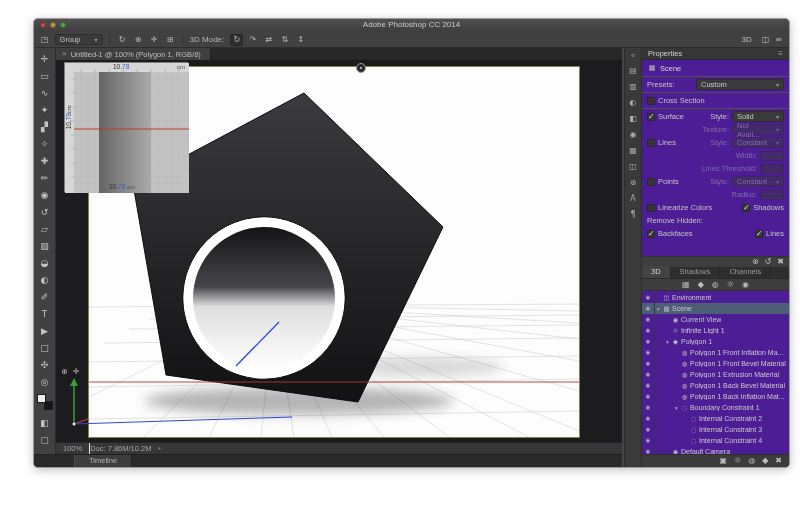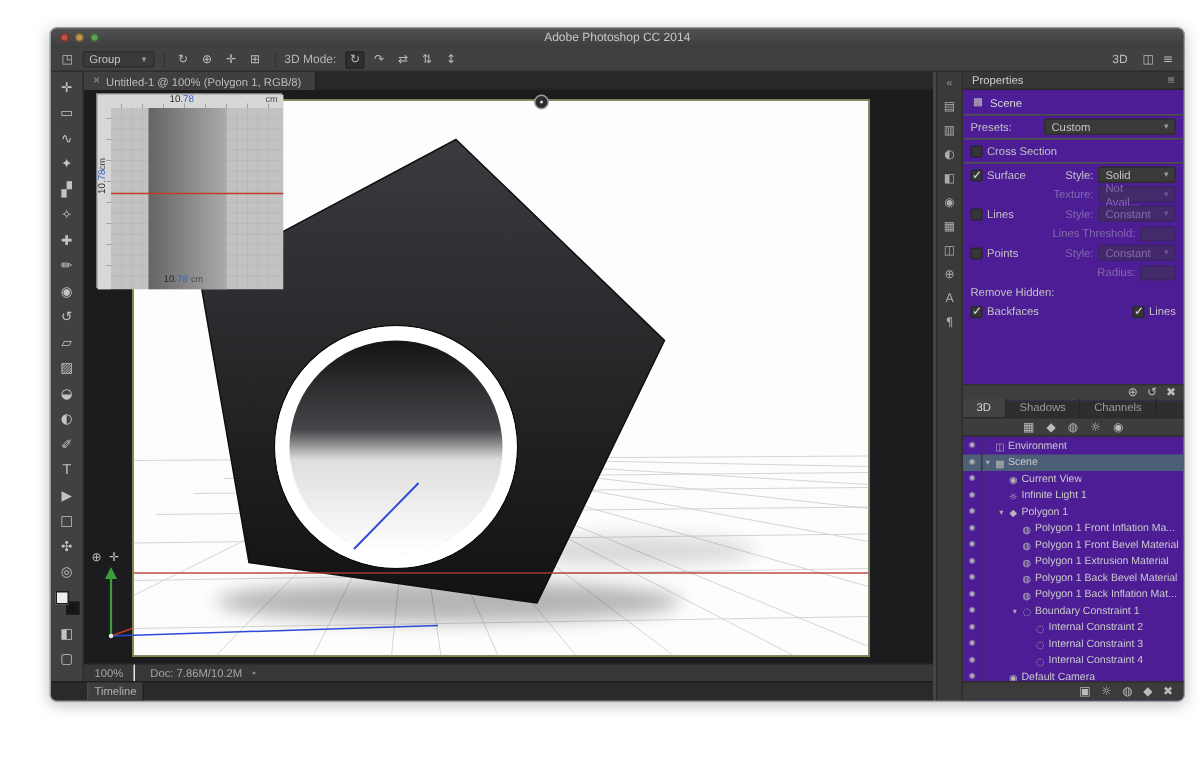--- a/index.html
+++ b/index.html
@@ -67,26 +67,26 @@
     border-radius:50%;background:#2b2b2b}
   .camwidget::after{content:"";position:absolute;left:3px;top:3px;width:2px;height:2px;border-radius:50%;background:#dcdcdc}
   .axiswidget{position:absolute;left:2px;bottom:2px;width:242px;height:72px}
   .axisicons{position:absolute;left:3px;top:0;display:flex;gap:5px;font-size:8px;color:#9d9d9d}
   .axiswidget svg{position:absolute;left:0;top:8px}
 
   
   .statusbar{height:12px;background:#373737;border-top:1px solid #252525;display:flex;align-items:center;
     font-size:7.5px;color:#a6a6a6}
   .zoombox{padding:0 7px;border-right:1px solid #e5e5e5;height:12px;line-height:11px}
-  .docinfo{margin-left:10px}
+  .docinfo{}
   .statcaret{margin-left:6px;font-size:7px;color:#8b8b8b}
   .timelinebar{position:absolute;left:0;right:167px;bottom:0;height:13px;background:#2a2a2a;
     border-top:1px solid #1f1f1f;display:flex;align-items:stretch}
-  .timelinetab{margin-left:24px;background:#3d3d3d;border-left:1px solid #4a4a4a;border-right:1px solid #222;
-    padding:0 4px;font-size:7.5px;color:#b3b3b3;line-height:12px}
+  .timelinetab{margin-left:40px;background:#3d3d3d;border-left:1px solid #4a4a4a;border-right:1px solid #222;
+    padding:0 14px;font-size:7.5px;color:#b3b3b3;line-height:12px}
 
   
   .dockstrip{position:absolute;left:590px;top:29px;width:18px;bottom:0;background:#3a3a3a;
     border-left:1px solid #2c2c2c;border-right:1px solid #2c2c2c;display:flex;flex-direction:column;
     align-items:center;padding-top:2px}
   .dockcollapse{font-size:7px;color:#9a9a9a;height:12px;line-height:12px}
   .dockicon{height:16px;display:flex;align-items:center;justify-content:center;font-size:8px;color:#ababab;
     font-family:"DejaVu Sans",sans-serif}
 
   
@@ -526,37 +526,49 @@
           <span class="plabel">Lines</span>
           <span class="spacer"></span>
           <span class="plabel dim">Style:</span>
           <div class="sel w52 dim">
             <span>Constant</span>
             <span class="caret">▾</span>
           </div>
         </div>
         <div class="prow dim">
           <span class="spacer"></span>
+          <span class="plabel">Width:</span>
+          <span class="inp"></span>
+        </div>
+        <div class="prow dim">
+          <span class="spacer"></span>
           <span class="plabel">Lines Threshold:</span>
           <span class="inp"></span>
         </div>
         <div class="prow">
           <span class="cb"></span>
           <span class="plabel">Points</span>
           <span class="spacer"></span>
           <span class="plabel dim">Style:</span>
           <div class="sel w52 dim">
             <span>Constant</span>
             <span class="caret">▾</span>
           </div>
         </div>
         <div class="prow dim">
           <span class="spacer"></span>
           <span class="plabel">Radius:</span>
           <span class="inp"></span>
+        </div>
+        <div class="prow">
+          <span class="cb"></span>
+          <span class="plabel">Linearize Colors</span>
+          <span class="spacer"></span>
+          <span class="cb on"></span>
+          <span class="plabel">Shadows</span>
         </div>
         <div class="prow">
           <span class="plabel">Remove Hidden:</span>
         </div>
         <div class="prow">
           <span class="cb on"></span>
           <span class="plabel">Backfaces</span>
           <span class="spacer"></span>
           <span class="cb on"></span>
           <span class="plabel">Lines</span>

